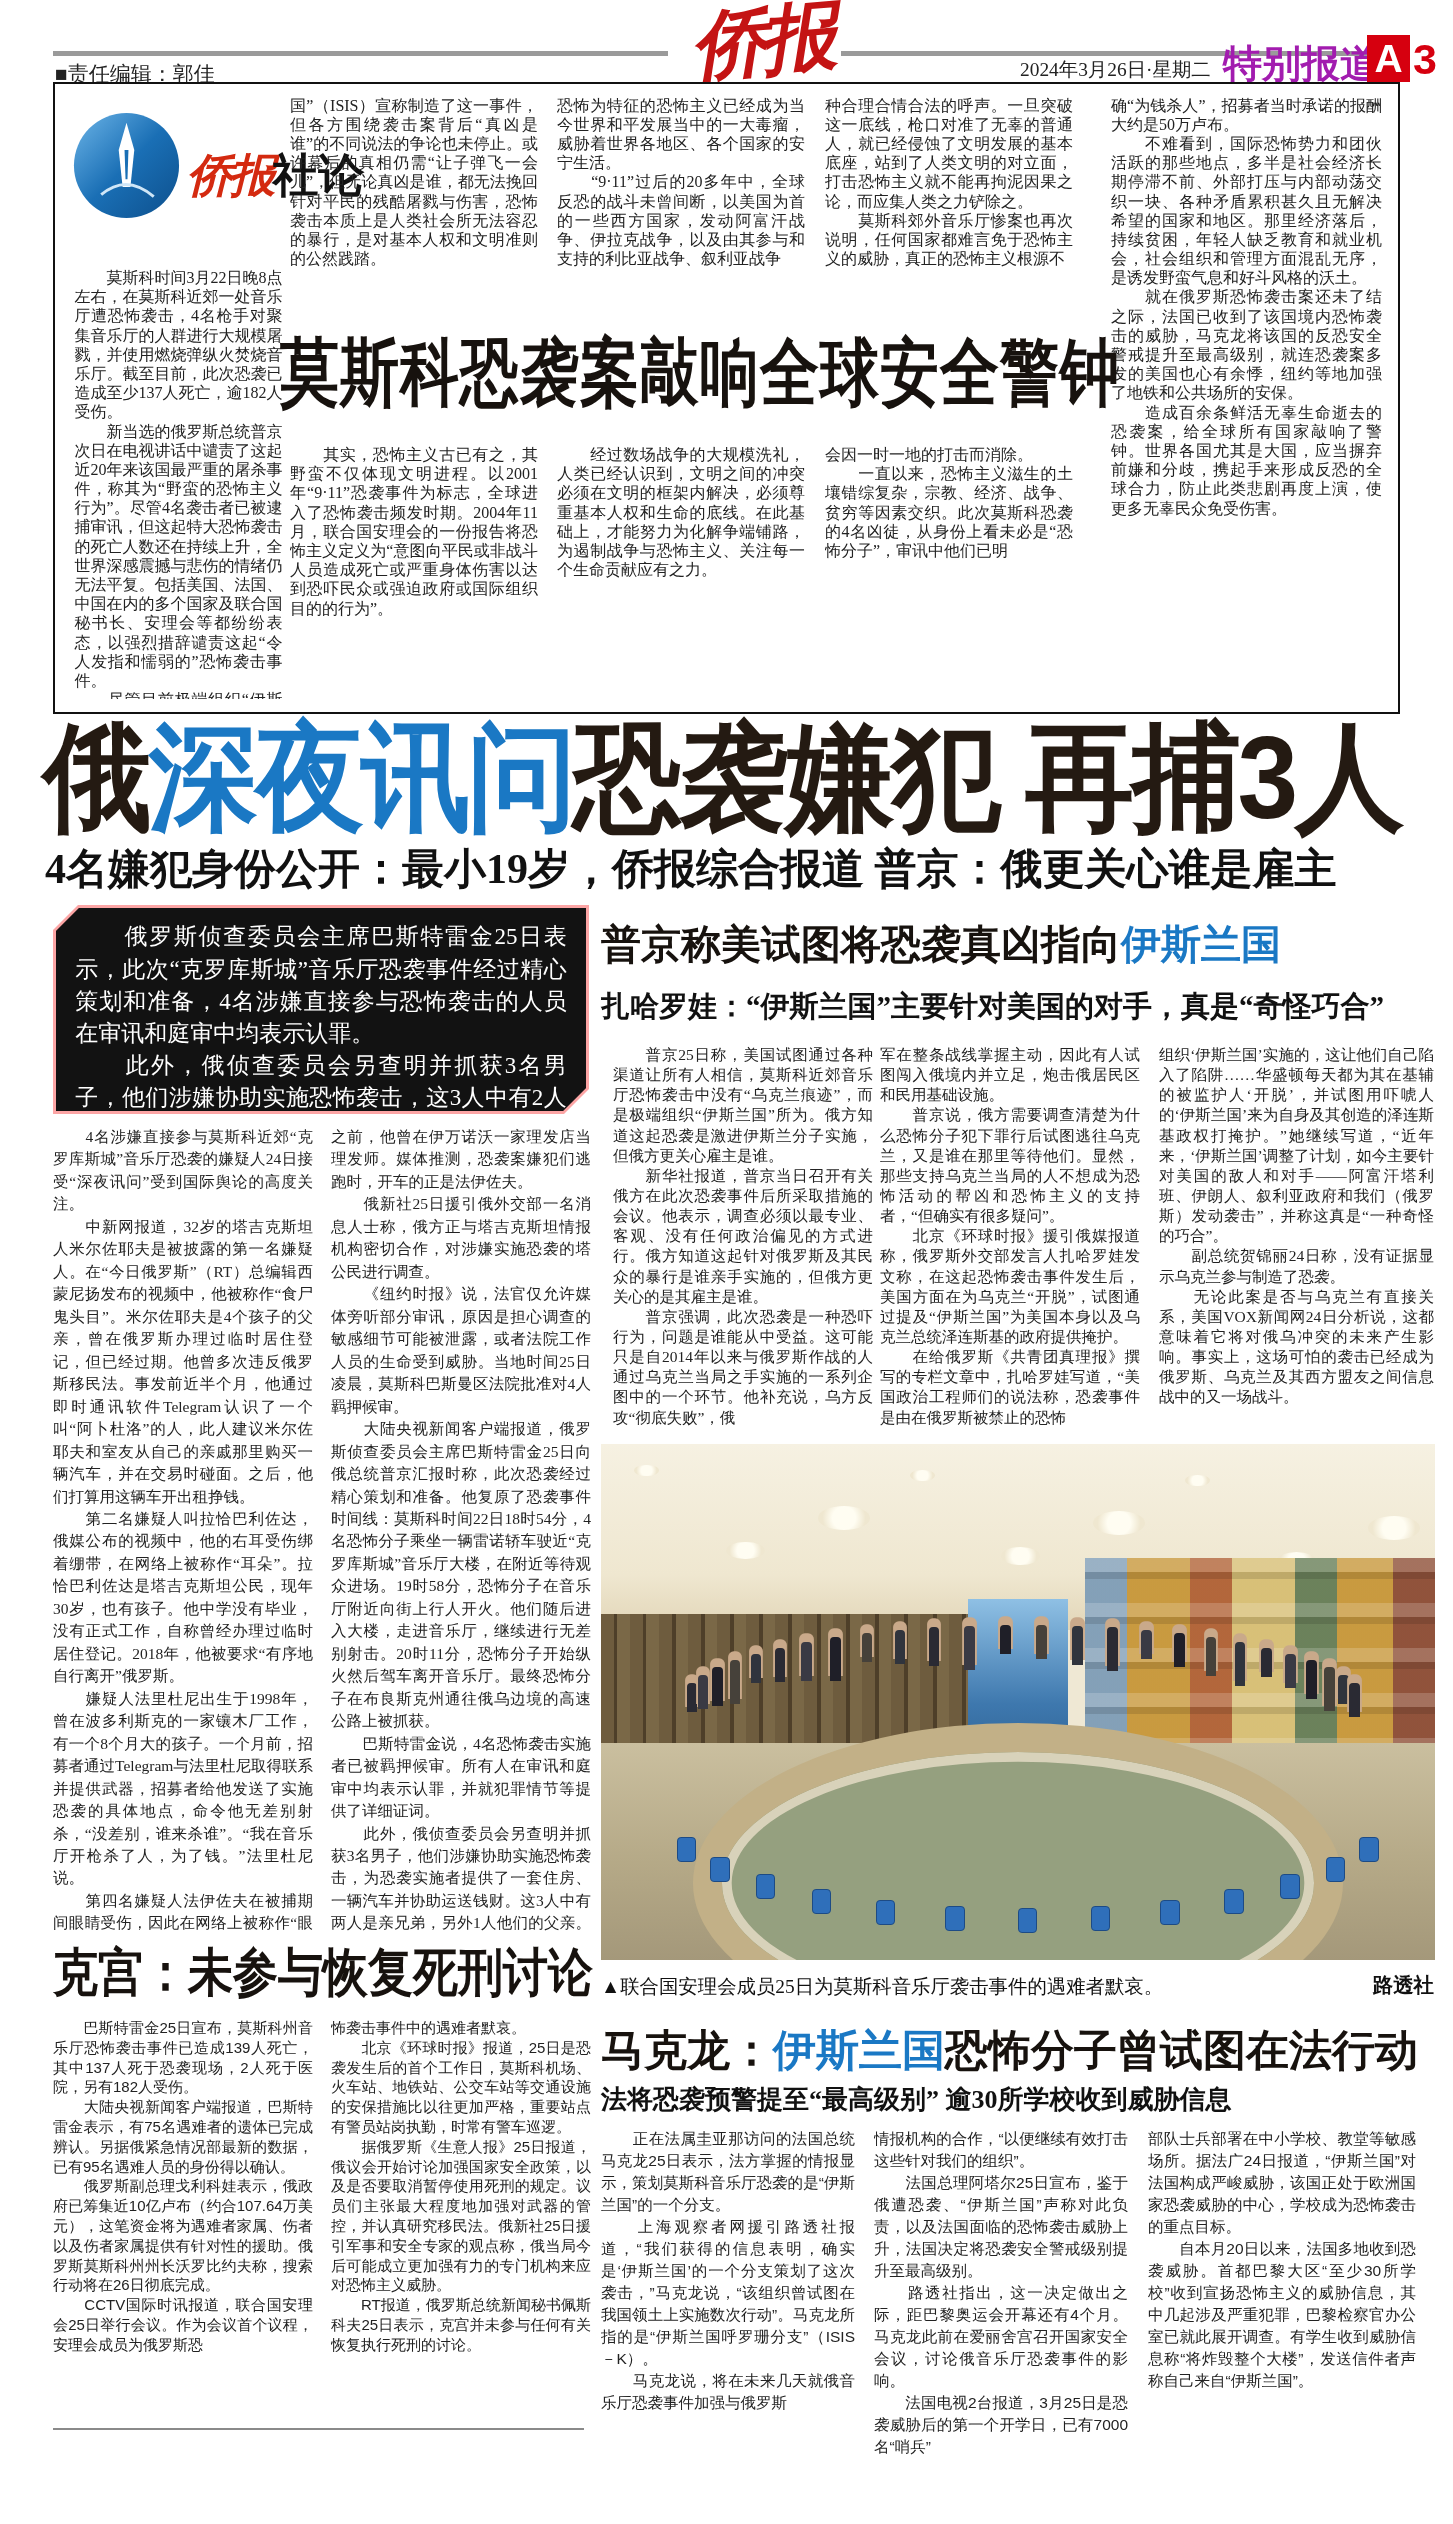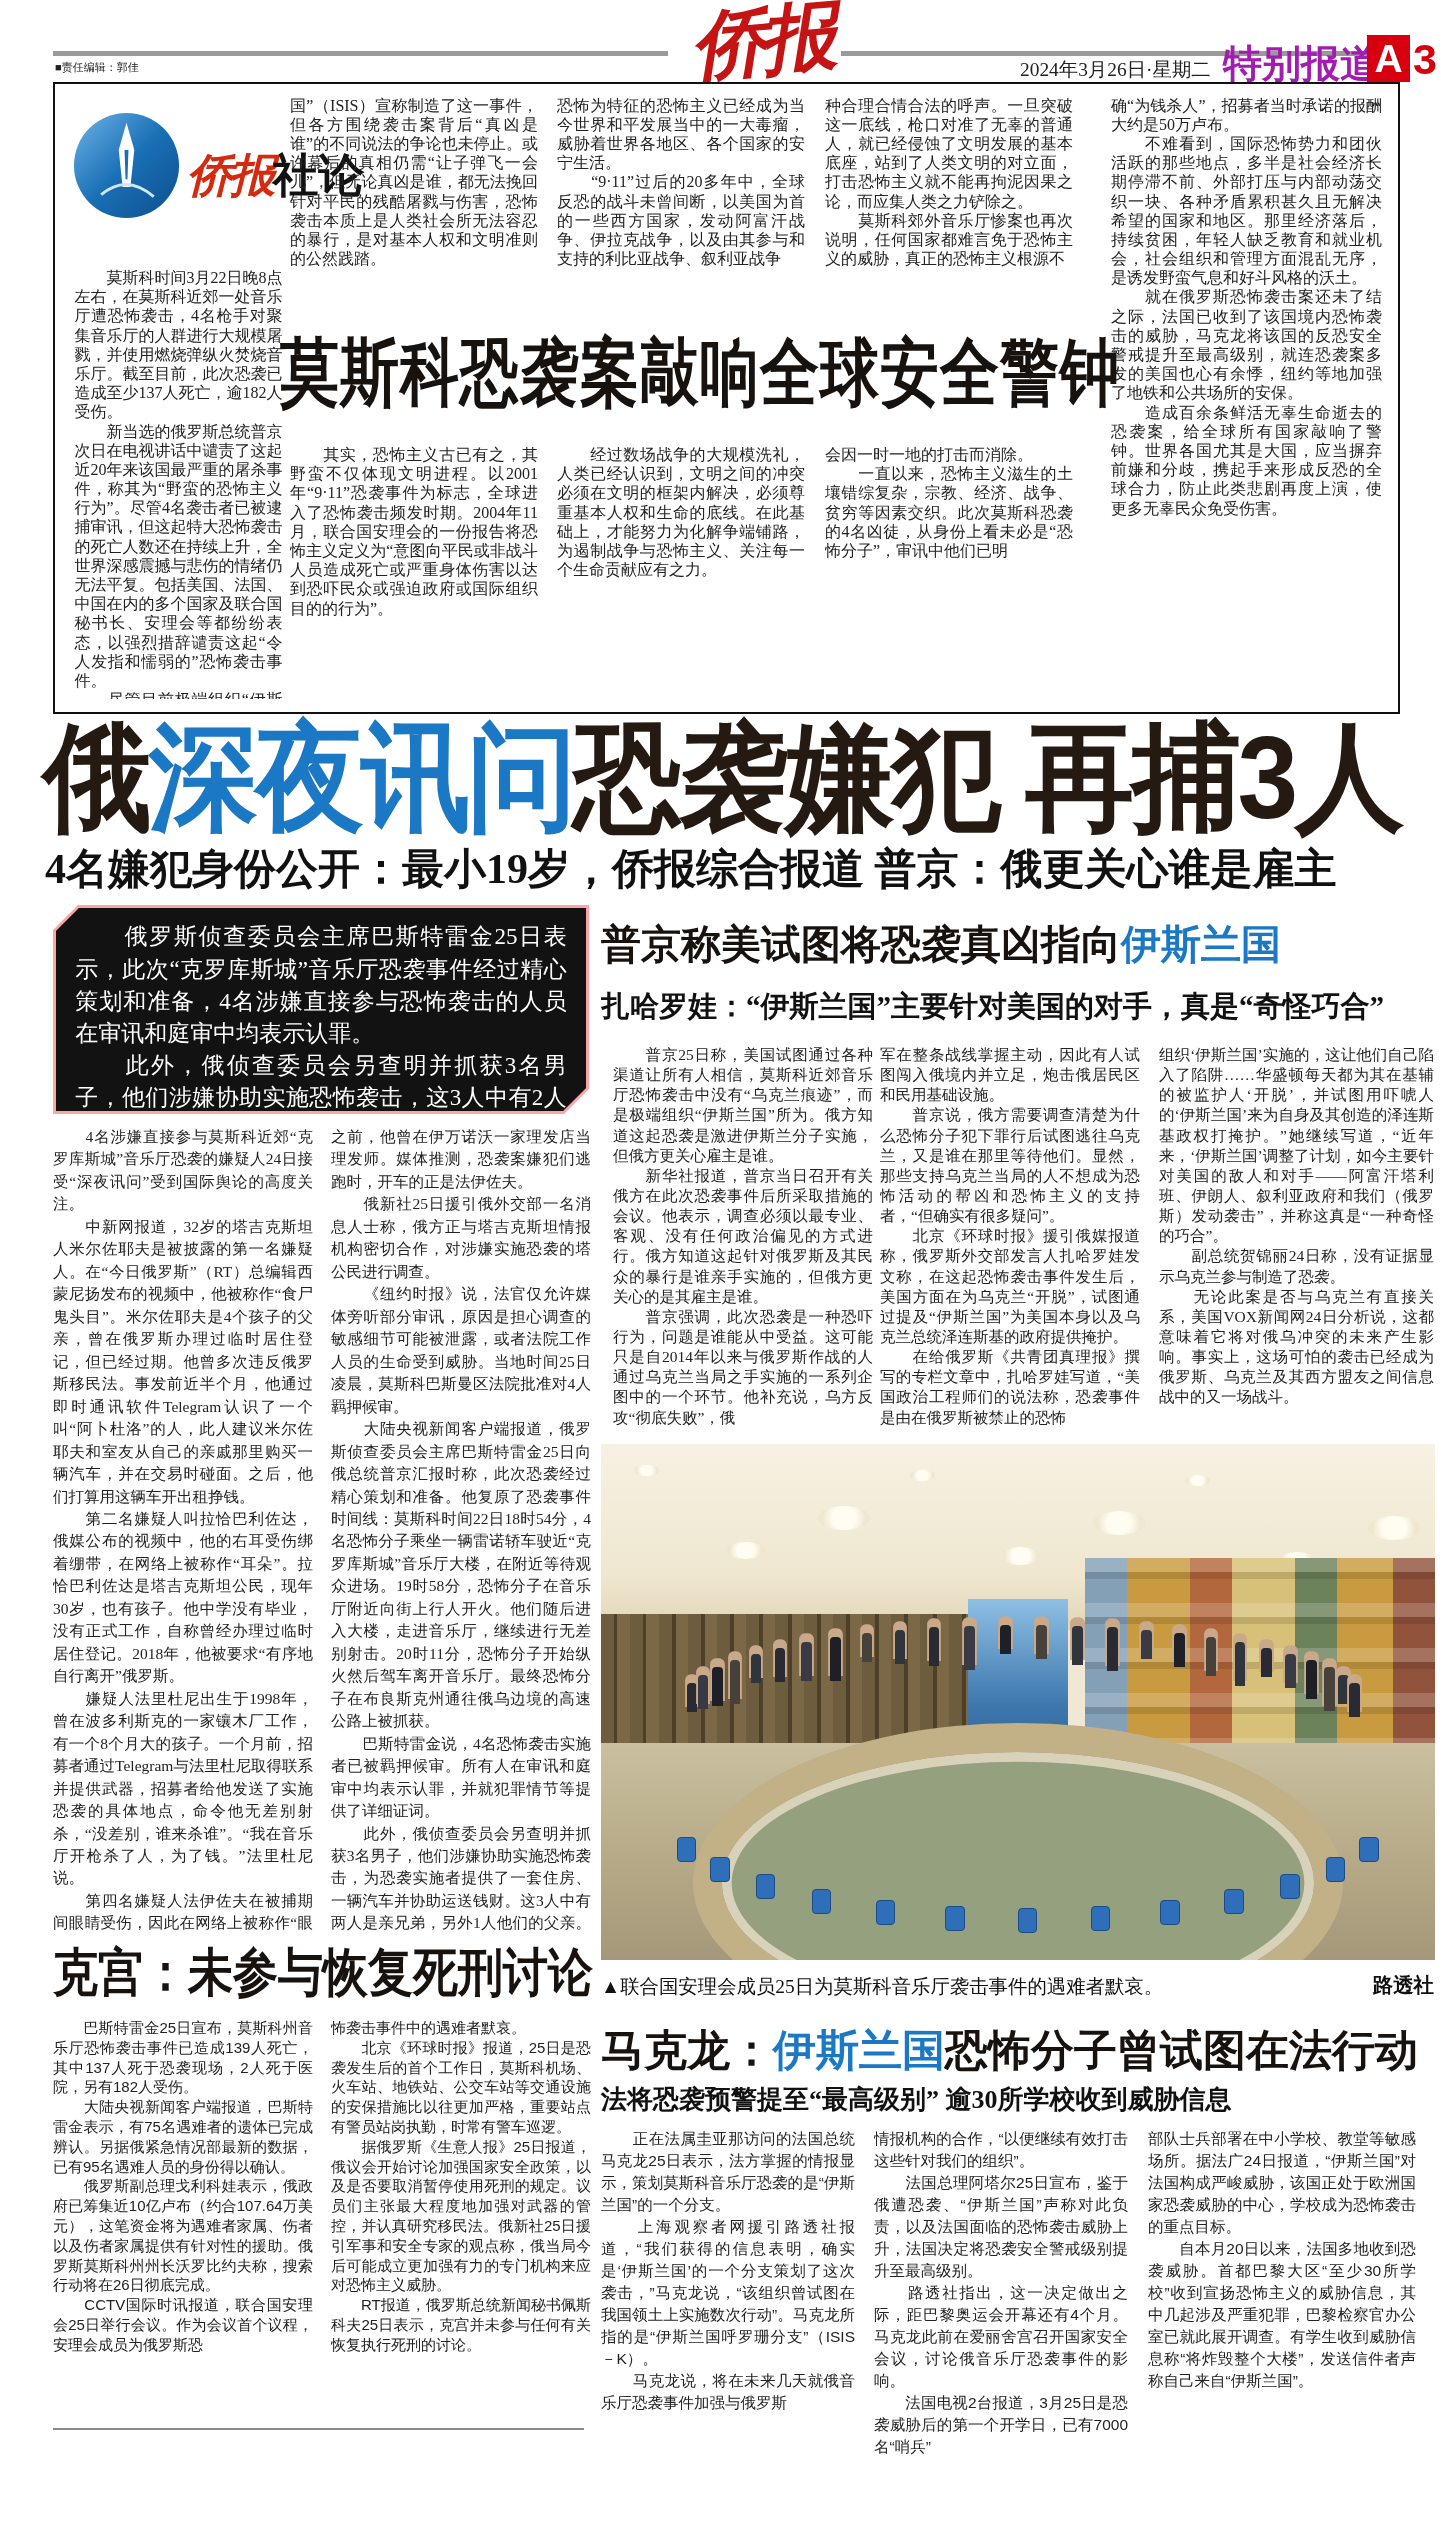--- a/index.html
+++ b/index.html
@@ -3,21 +3,21 @@
 <meta charset="utf-8">
 <style>
   * { margin:0; padding:0; box-sizing:border-box; }
   body { background:#e8e8e8; font-family:"Liberation Serif","DejaVu Serif",serif; }
   #page { position:relative; width:1454px; height:2525px; background:#ffffff; margin:0 auto; overflow:hidden; color:#1c1c1c; }
 
   
   .mast-rule { position:absolute; top:51px; height:4.8px; background:#9a9a9a; }
   .mast-rule.left { left:53px; width:615px; }
   .mast-rule.right { left:841px; width:559px; }
-  .editor-label { position:absolute; left:55px; top:60px; font-size:11px; font-family:"Liberation Sans","DejaVu Sans",sans-serif; color:#222; }
+  .editor-label { position:absolute; left:55px; top:60px; font-size:21px; font-family:"Liberation Sans","DejaVu Sans",sans-serif; color:#222; }
   .paper-logo { position:absolute; left:678px; top:1.9px; width:165px; text-align:center;
     font-size:76px; font-weight:900; font-style:italic; color:#c41414; transform:rotate(-5deg);
     font-family:"Liberation Serif","DejaVu Serif",serif; letter-spacing:-5.8px; line-height:1.05; }
   .mast-date { position:absolute; left:1020px; top:56px; font-size:19.4px; color:#222; }
   .mast-section { position:absolute; left:1223px; top:37px; font-size:39px; font-weight:900; font-family:"Liberation Sans","DejaVu Sans",sans-serif; color:#a21caf; }
   .page-badge { position:absolute; left:1367px; top:35px; width:43px; height:47px; background:#d6000f; color:#fff;
     font-family:"Liberation Sans","DejaVu Sans",sans-serif; font-weight:900; font-size:39px; text-align:center; line-height:47px; }
   .page-num { position:absolute; left:1413px; top:35px; font-size:43px; font-weight:700; color:#d6000f; font-family:"Liberation Sans","DejaVu Sans",sans-serif; }
 
   

